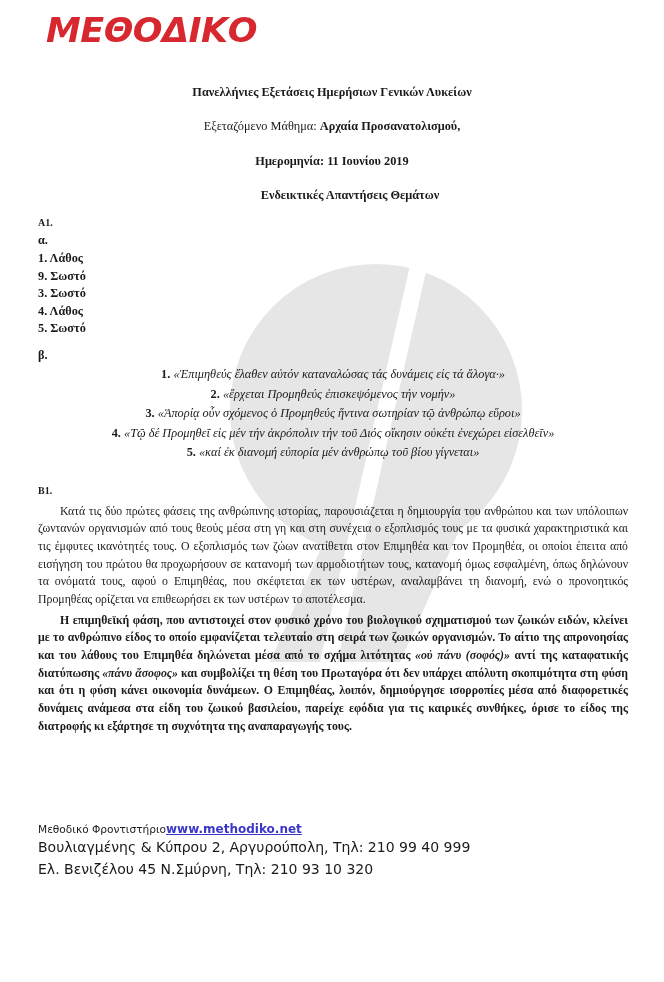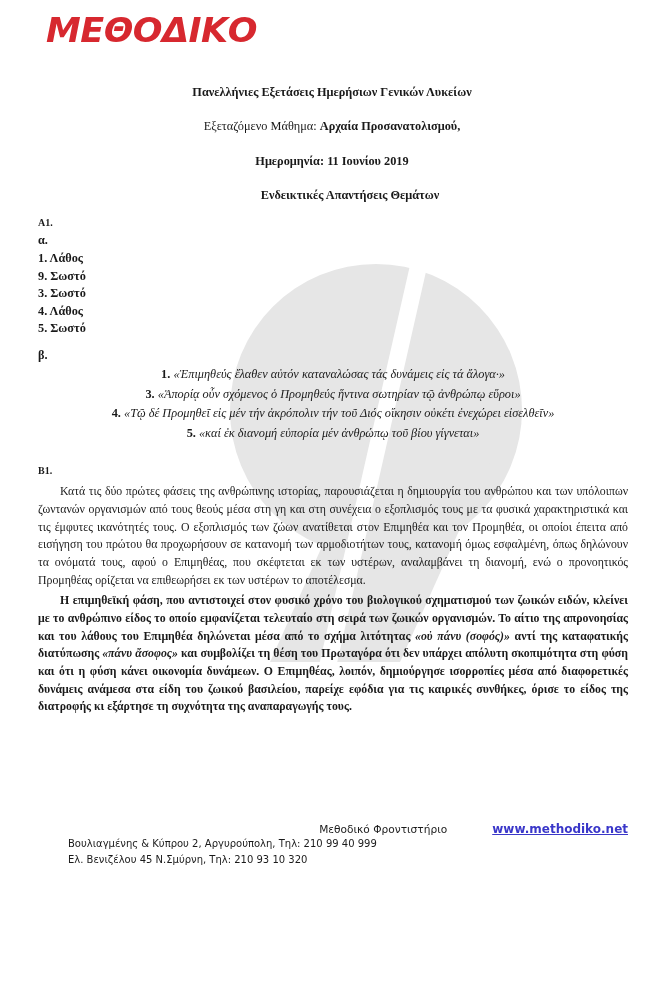--- a/index.html
+++ b/index.html
@@ -127,39 +127,37 @@
     left: 0;
     top: 822px;
     width: 664px;
     z-index: 3;
     padding: 0 36px 0 38px;
     box-sizing: border-box;
     font-family: "DejaVu Sans", "Liberation Sans", sans-serif;
   }
   .footer-top {
     display: flex;
-    justify-content: flex-end;
+    justify-content: flex-start;
     align-items: baseline;
-    gap: 45px;
   }
   .footer-name {
     font-size: 10.6px;
     color: #1a1a1a;
   }
   .footer-link {
     font-size: 12px;
     font-weight: 700;
     color: #3a37c9;
     text-decoration: underline;
   }
   .footer-addr {
-    font-size: 10px;
+    font-size: 14px;
     color: #1a1a1a;
     line-height: 1.58;
-    margin-left: 30px;
   }
 </style>
 </head>
 <body>
 
 <div id="page">
 
   <svg id="watermark" viewBox="0 0 296 400" xmlns="http://www.w3.org/2000/svg" aria-hidden="true">
     <defs>
       <clipPath id="slashClip">
@@ -200,20 +198,21 @@
         <div class="ans-line">9. Σωστό</div>
         <div class="ans-line">3. Σωστό</div>
         <div class="ans-line">4. Λάθος</div>
         <div class="ans-line">5. Σωστό</div>
       </div>
 
       <div class="sublabel" style="margin-top:11px">β.</div>
 
       <div>
         <div class="quote-line"><span class="num">1.</span> <span class="grk">«Ἐπιμηθεύς ἔλαθεν αὐτόν καταναλώσας τάς δυνάμεις εἰς τά ἄλογα·»</span></div>
+        <div class="quote-line"><span class="num">2.</span> <span class="grk">«ἔρχεται Προμηθεύς ἐπισκεψόμενος τήν νομήν»</span></div>
         <div class="quote-line"><span class="num">3.</span> <span class="grk">«Ἀπορίᾳ οὖν σχόμενος ὁ Προμηθεύς ἥντινα σωτηρίαν τῷ ἀνθρώπῳ εὕροι»</span></div>
         <div class="quote-line"><span class="num">4.</span> <span class="grk">«Τῷ δέ Προμηθεῖ εἰς μέν τήν ἀκρόπολιν τήν τοῦ Διός οἴκησιν οὐκέτι ἐνεχώρει εἰσελθεῖν»</span></div>
         <div class="quote-line"><span class="num">5.</span> <span class="grk">«καί ἐκ διανομή εὐπορία μέν ἀνθρώπῳ τοῦ βίου γίγνεται»</span></div>
       </div>
 
       <div class="qlabel" style="margin-top:22px">Β1.</div>
 
       <p class="para" style="margin-top:7px">Κατά τις δύο πρώτες φάσεις της ανθρώπινης ιστορίας, παρουσιάζεται η δημιουργία του ανθρώπου και των υπόλοιπων ζωντανών οργανισμών από τους θεούς μέσα στη γη και στη συνέχεια ο εξοπλισμός τους με τα φυσικά χαρακτηριστικά και τις έμφυτες ικανότητές τους. Ο εξοπλισμός των ζώων ανατίθεται στον Επιμηθέα και τον Προμηθέα, οι οποίοι έπειτα από εισήγηση του πρώτου θα προχωρήσουν σε κατανομή των αρμοδιοτήτων τους, κατανομή όμως εσφαλμένη, όπως δηλώνουν τα ονόματά τους, αφού ο Επιμηθέας, που σκέφτεται εκ των υστέρων, αναλαμβάνει τη διανομή, ενώ ο προνοητικός Προμηθέας ορίζεται να επιθεωρήσει εκ των υστέρων το αποτέλεσμα.</p>
 
       <p class="para"><span>Η επιμηθεϊκή φάση, που αντιστοιχεί στον φυσικό χρόνο του βιολογικού σχηματισμού των ζωικών ειδών, κλείνει με το ανθρώπινο είδος το οποίο εμφανίζεται τελευταίο στη σειρά των ζωικών οργανισμών. Το αίτιο της απρονοησίας και του λάθους του Επιμηθέα δηλώνεται μέσα από το σχήμα λιτότητας </span><i>«οὐ πάνυ (σοφός)»</i><span> αντί της καταφατικής διατύπωσης </span><i>«πάνυ ἄσοφος»</i><span> και συμβολίζει τη θέση του Πρωταγόρα ότι δεν υπάρχει απόλυτη σκοπιμότητα στη φύση και ότι η φύση κάνει οικονομία δυνάμεων. Ο Επιμηθέας, λοιπόν, δημιούργησε ισορροπίες μέσα από διαφορετικές δυνάμεις ανάμεσα στα είδη του ζωικού βασιλείου, παρείχε εφόδια για τις καιρικές συνθήκες, όρισε το είδος της διατροφής κι εξάρτησε τη συχνότητα της αναπαραγωγής τους.</span></p>

